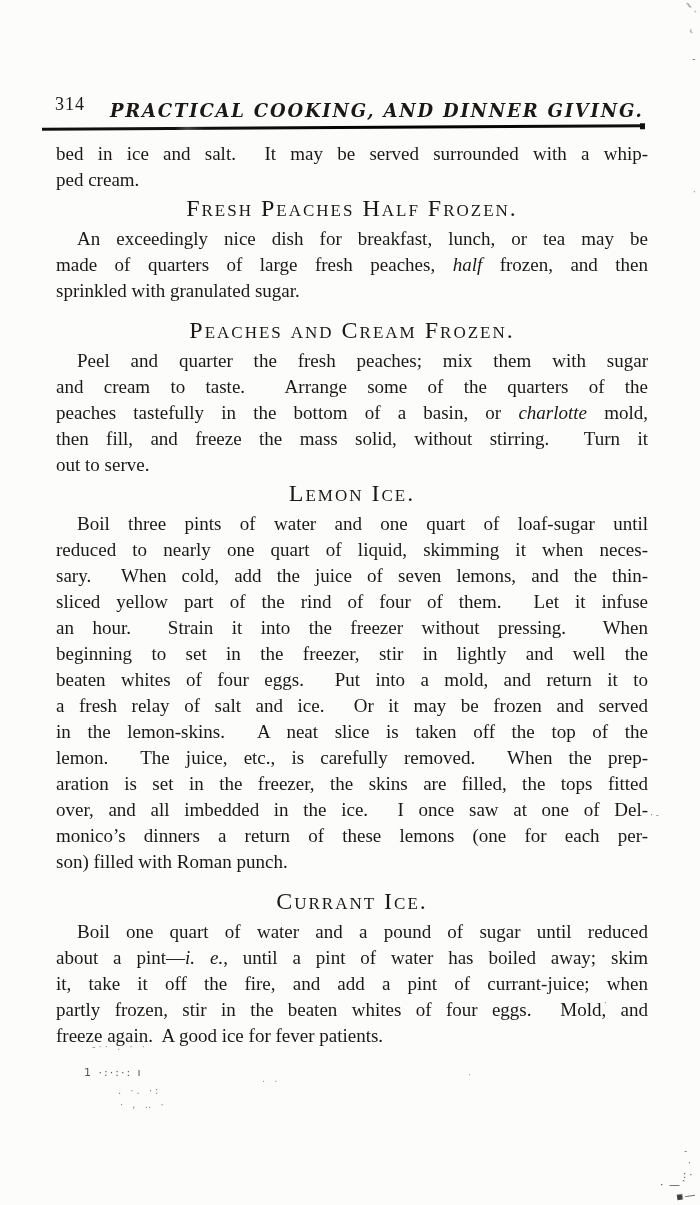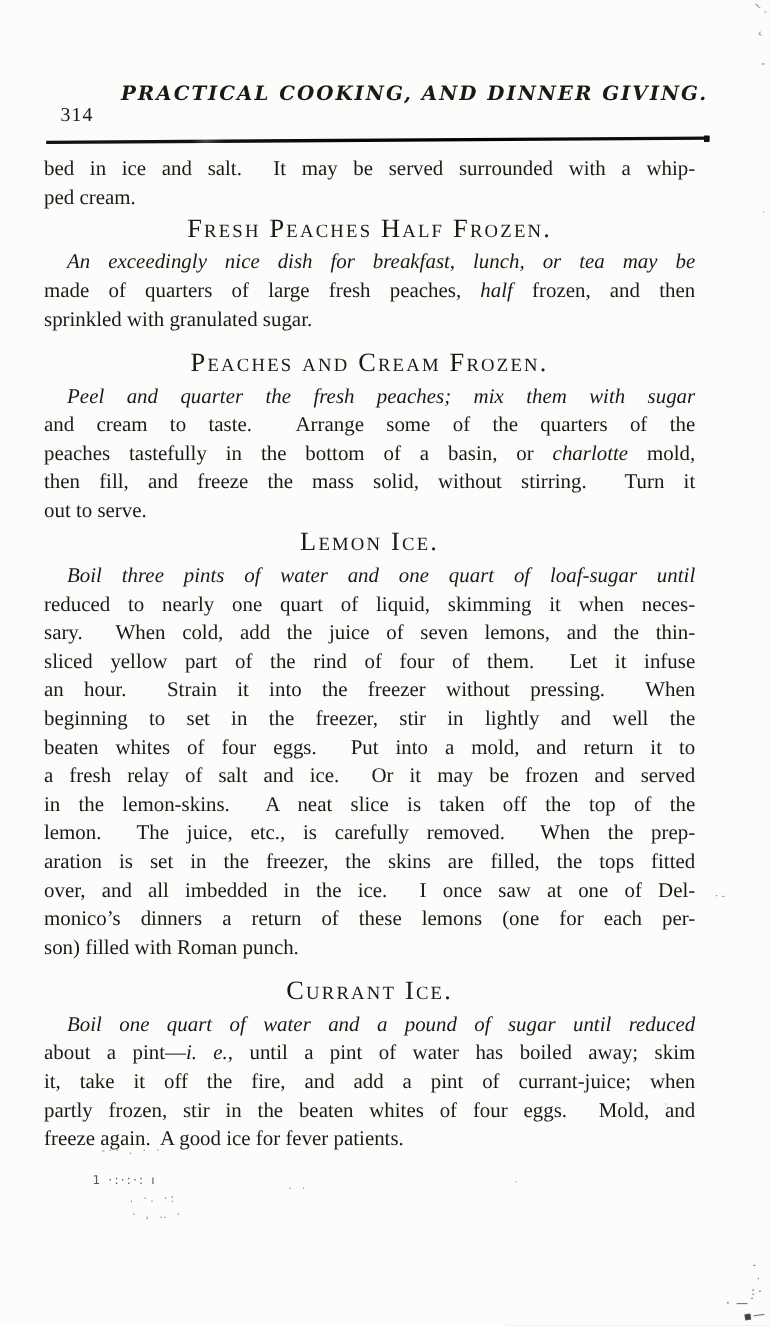--- a/index.html
+++ b/index.html
@@ -10,45 +10,45 @@
     overflow:hidden;
     font-family:"Liberation Serif",serif;
     color:#1b1916;
   }
   
   .page-number{
     position:absolute;left:55px;top:94px;
     font-size:18px;letter-spacing:1px;
   }
   .running-title{
-    position:absolute;left:110px;right:80px;top:75px;
+    position:absolute;left:110px;right:80px;top:100px;
     text-align:center;
     font-family:"DejaVu Serif",serif;
     font-style:italic;font-weight:bold;
     font-size:18px;letter-spacing:1.8px;
     white-space:nowrap;
   }
   .header-rule{
     position:absolute;left:42px;top:126px;width:603px;height:3px;
     background:linear-gradient(90deg,#111 0%,#111 22%,#444 24%,#111 27%,#000 60%,#111 100%);
     transform:rotate(-0.35deg);
   }
   .header-rule .rule-tick{
     position:absolute;right:0;top:-1px;width:5px;height:6px;background:#111;
   }
   
   .content{
-    position:absolute;left:40px;top:141px;width:592px;
+    position:absolute;left:56px;top:141px;width:592px;
   }
   .line{
     font-size:19px;line-height:26px;
     text-align:justify;text-align-last:justify;
   }
   .line.last{text-align-last:left;}
-  .line.first{text-indent:21px;font-style:italic;}
+  .line.first{text-indent:21px;}
   .recipe-heading{
     font-variant:small-caps;
     text-align:center;
     font-size:24px;letter-spacing:2px;
     line-height:24px;
     margin:3px 0 6px 0;
   }
   .recipe-heading.gap-large{margin-top:14px;font-family:Liberation Serif, serif;}
   
   .artifact{

